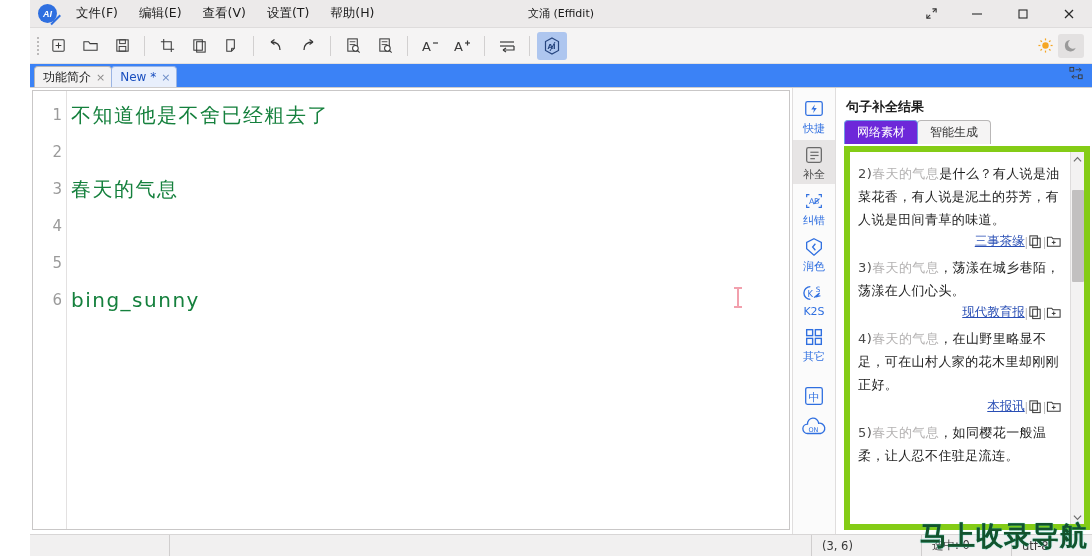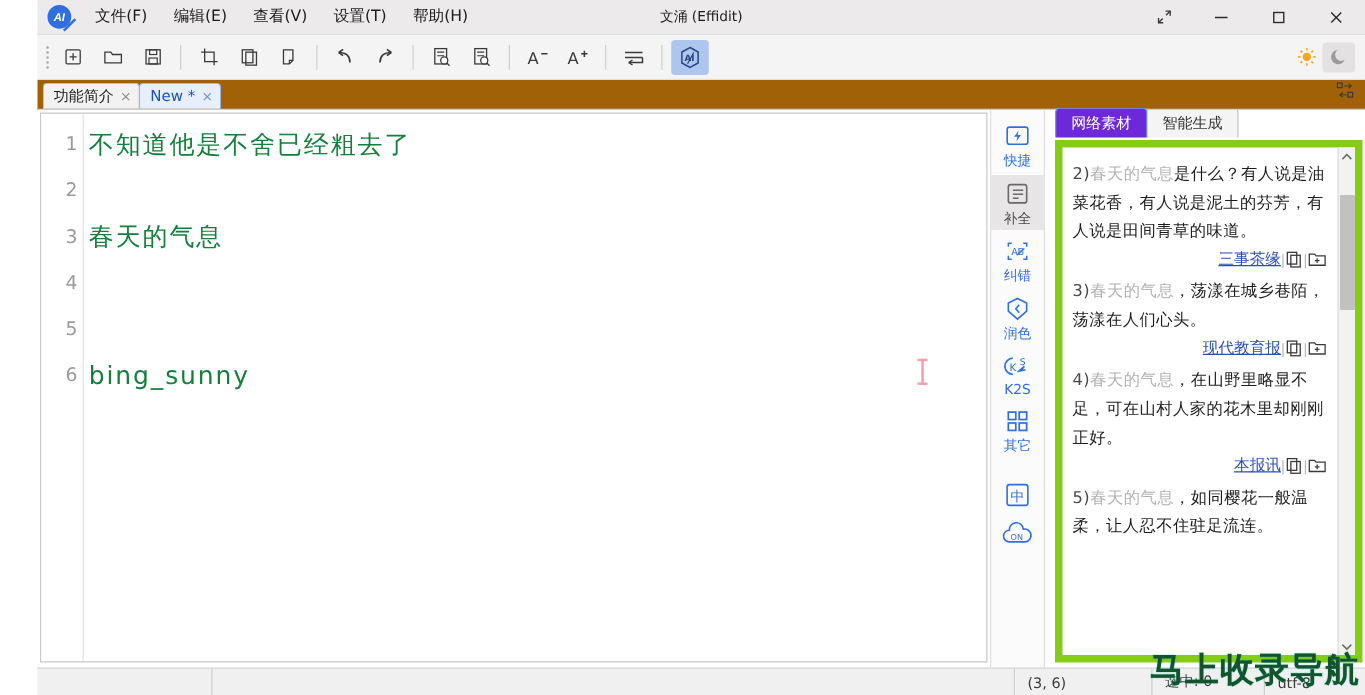--- a/index.html
+++ b/index.html
@@ -52,21 +52,21 @@
     color: #3a3a3a; border-radius: 3px; margin: 0 1px;
   }
   .tb-btn.active { background: #aec6ef; }
   .tb-sep { width: 1px; height: 20px; background: #d2d0d0; margin: 0 6px; }
   .theme-wrap { margin-left: auto; display: flex; align-items: center; margin-right: 8px; }
   .theme-btn { width: 26px; height: 24px; display: flex; align-items: center; justify-content: center; border-radius: 3px; }
   .theme-btn.sel { background: #e3e1e1; }
 
   
   .tabstrip {
-    height: 24px; background: #a16207; display: flex; align-items: flex-end;
+    height: 24px; background: #3b82f6; display: flex; align-items: flex-end;
     border-bottom: 1px solid #cfcdcd; flex: 0 0 24px; padding-left: 4px; position: relative;
   }
   .tab {
     display: flex; align-items: center; gap: 5px; height: 21px; padding: 0 6px 0 8px;
     font-size: 12px; border: 1px solid #b9b7b7; border-bottom: none;
     border-radius: 4px 4px 0 0; background: #f3f2f2; color: #1a1a1a; margin-right: -1px;
     font-family: "DejaVu Sans", sans-serif;
   }
   .tab.active { background: #e8effc; color: #1a4fbf; border-color: #9ab4e4; z-index: 2; }
   .tab .x { color: #8d8b8b; font-size: 11px; }
@@ -467,20 +467,21 @@
       </div>
       <div class="rail-item">
         <svg width="26" height="22" viewBox="0 0 28 22">
           <path d="M7 18 A5 5 0 0 1 7 8 A6 6 0 0 1 19 7 A5 5 0 0 1 21 18 Z" fill="none" stroke="#2f6fe0" stroke-width="1.4"></path>
           <text x="8" y="16" font-size="7" font-family="DejaVu Sans" fill="#2f6fe0">ON</text>
         </svg>
       </div>
     </div>
 
     <div class="panel">
+      <div class="panel-title">句子补全结果</div>
       <div class="panel-tabs">
         <div class="ptab active">网络素材</div>
         <div class="ptab">智能生成</div>
       </div>
 
       <div class="results-box">
         <div class="results">
 
           <div class="result">
             <div class="rtext">

